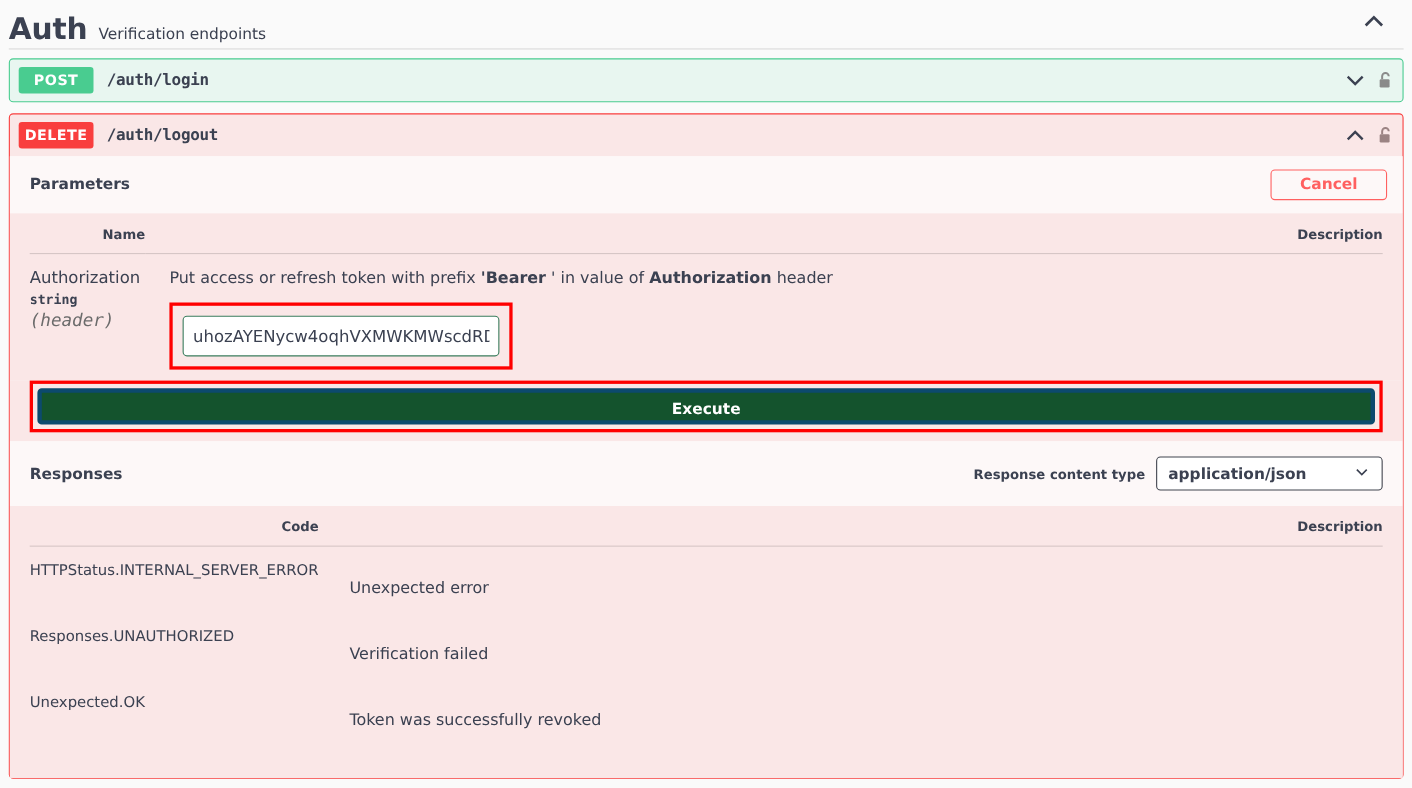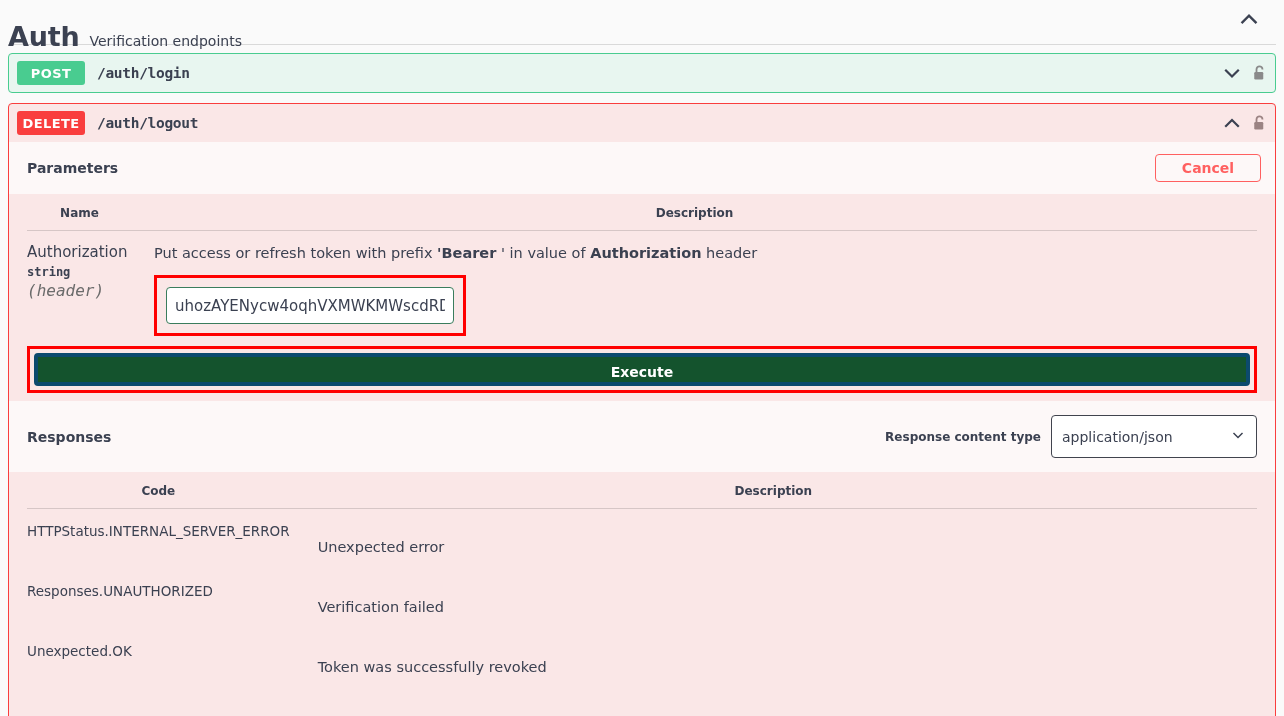--- a/index.html
+++ b/index.html
@@ -14,21 +14,21 @@
     position: relative;
     width: 1284px; height: 716px;
     background: #fafafa;
     overflow: hidden;
   }
 
   
   .tag-header {
     display: flex;
     align-items: baseline;
-    padding: 20px 24px 0 8px;
+    padding: 10px 24px 0 8px;
     height: 40px;
     position: relative;
   }
   .tag-title {
     font-size: 27px;
     font-weight: bold;
     color: #3b4151;
     letter-spacing: -0.2px;
     line-height: 34px;
   }
@@ -128,21 +128,21 @@
     padding: 5px 0;
     width: 106px;
     text-align: center;
     font-family: inherit;
     cursor: pointer;
   }
 
   .params-wrap { background: #fae7e7; padding: 0 18px; }
   table.tbl { width: 100%; border-collapse: collapse; }
   table.tbl th {
-    text-align: center;
+    text-align: right;
     font-size: 12px;
     font-weight: bold;
     color: #3b4151;
     padding: 12px 0 10px 0;
   }
   .th-name { width: 105px; }
   .row-sep td { border-top: 1px solid #d6c6c6; padding: 0; height: 0; }
 
   td.col-name {
     vertical-align: top;
@@ -235,29 +235,29 @@
   .ct-label {
     margin-left: auto;
     font-size: 12px;
     font-weight: bold;
     color: #3b4151;
     margin-right: 10px;
   }
   .ct-select {
     position: relative;
     width: 206px;
-    height: 43px;
+    height: 31px;
     border: 1px solid #41444e;
     border-radius: 4px;
     background: #fff;
     display: flex;
     align-items: center;
     padding: 0 10px;
     font-size: 14px;
-    font-weight: normal;
+    font-weight: bold;
     color: #3b4151;
     cursor: pointer;
   }
   .ct-select .cv { flex: 1; }
 
   .resp-wrap { background: #fae7e7; padding: 0 18px 30px 18px; }
   td.rc-code {
     vertical-align: top;
     width: 242px;
     font-size: 13.5px;

